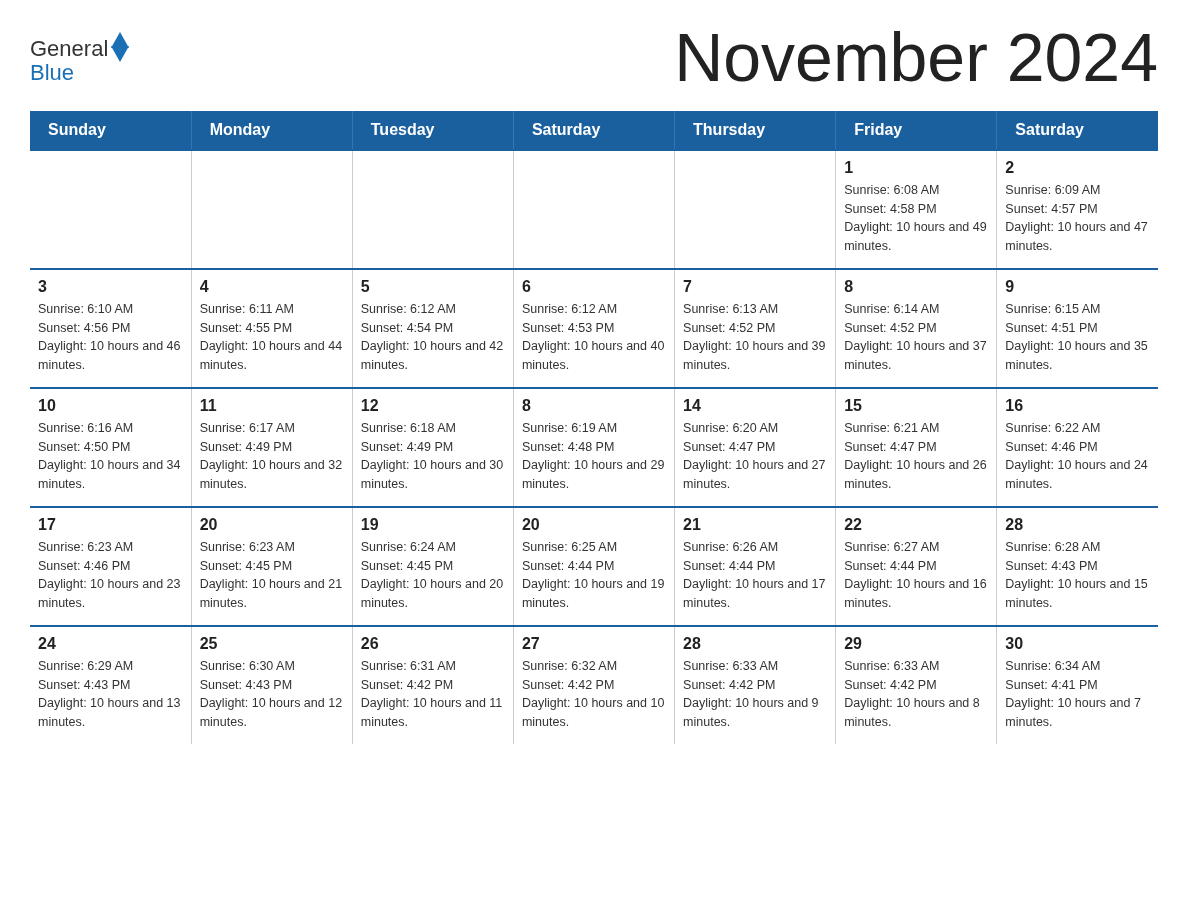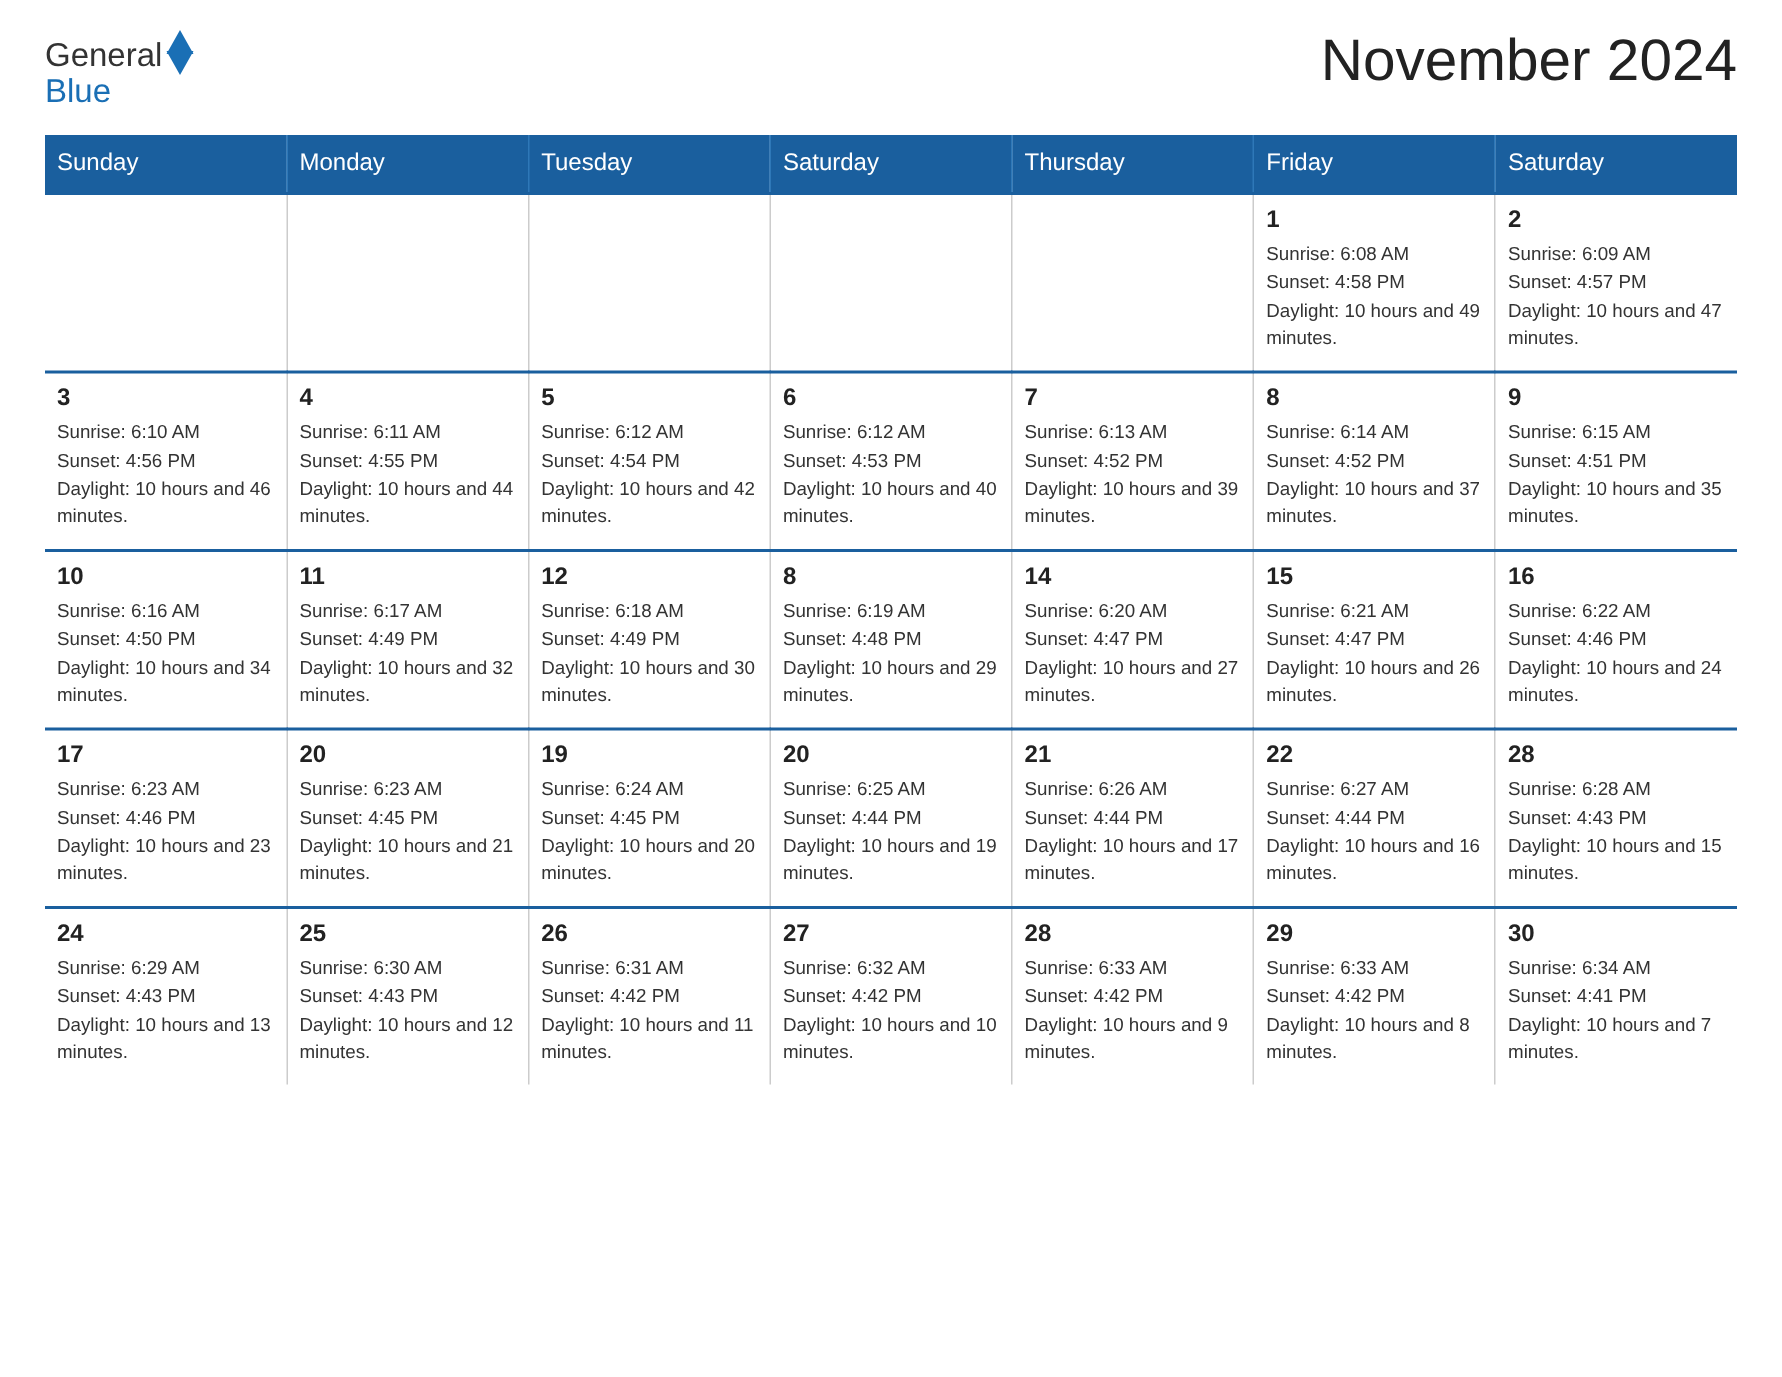--- a/index.html
+++ b/index.html
@@ -13,21 +13,21 @@
     .header {
       display: flex;
       justify-content: space-between;
       align-items: flex-start;
       margin-bottom: 16px;
     }
     .logo {
       display: flex;
       align-items: center;
       gap: 2px;
-      margin-top: 4px;
+      margin-top: 16px;
     }
     .logo-text-general {
       font-size: 22px;
       color: #333;
       font-weight: normal;
     }
     .logo-text-blue {
       font-size: 22px;
       color: #1a6fb5;
       font-weight: normal;
@@ -38,41 +38,41 @@
       align-items: flex-start;
     }
     .logo-row1 {
       display: flex;
       align-items: center;
     }
     .title-block {
       text-align: right;
     }
     .month-title {
-      font-size: 39px;
+      font-size: 68px;
       font-weight: 300;
       color: #222;
       line-height: 1.1;
     }
     .location-title {
       font-size: 20px;
       color: #555;
       margin-top: 4px;
     }
     .calendar-table {
       width: 100%;
       border-collapse: collapse;
       table-layout: fixed;
     }
     .calendar-table thead tr th {
       background: #1a5f9e;
       color: #fff;
       font-size: 16px;
-      font-weight: normal;
-      padding: 10px 8px;
+      font-weight: bold;
+      padding: 10px 18px;
       text-align: left;
       border-right: 1px solid #2e78b8;
     }
     .calendar-table thead tr th:last-child {
       border-right: none;
     }
     .calendar-table tbody tr {
       border-top: 2px solid #1a5f9e;
     }
     .calendar-table tbody tr td {

